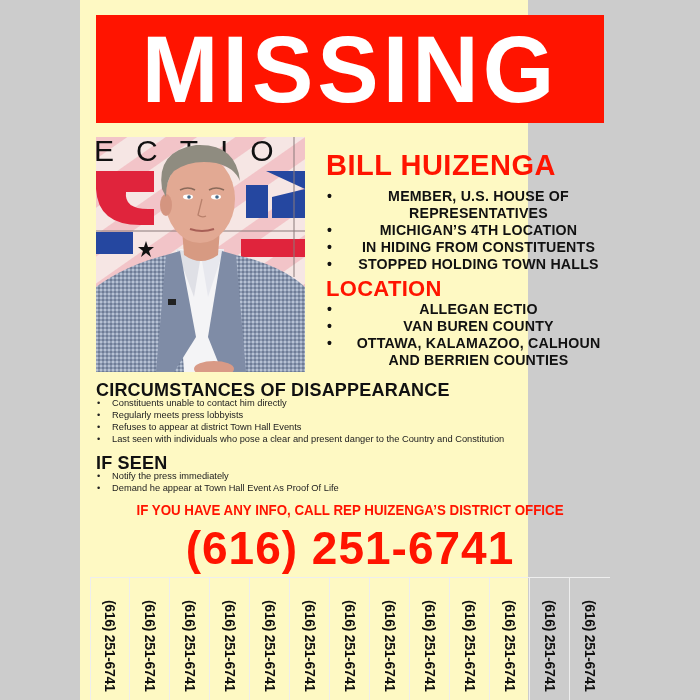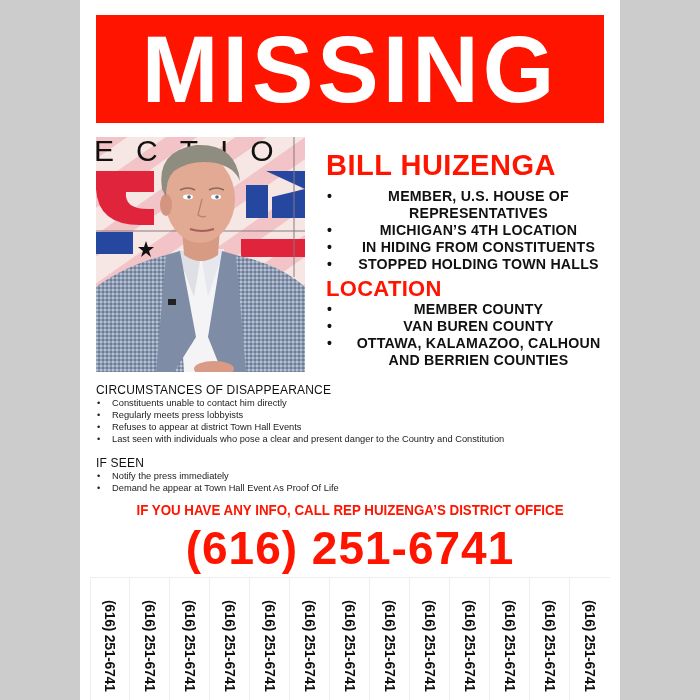--- a/index.html
+++ b/index.html
@@ -1,21 +1,21 @@
 <!DOCTYPE html>
 <html><head>
 <meta charset="utf-8">
 <style>
   html, body { margin: 0; padding: 0; }
   body {
     width: 700px; height: 700px; background: #cccccc; position: relative; overflow: hidden;
     font-family: "Liberation Sans", sans-serif;
   }
   .paper {
-    position: absolute; left: 80px; top: 0; width: 540px; height: 700px; background: #ffffff;
+    position: absolute; left: 80px; top: 0; width: 448px; height: 700px; background: #fef9c3;
   }
   .banner {
     position: absolute; left: 16px; top: 15px; width: 508px; height: 108px; background: #ff1400;
     display: flex; align-items: center; justify-content: center;
   }
   .banner-text {
     color: #fff; font-weight: 900; font-size: 92px; letter-spacing: 4px; line-height: 1;
     font-family: "Liberation Sans", sans-serif; transform: scaleY(1.02);
   }
   .photo {
@@ -39,21 +39,21 @@
   .blist li::before {
     content: "•"; position: absolute; left: 1px; top: 0; font-size: 14px;
   }
   .loc-title {
     color: #ff1400; font-weight: 700; font-size: 22px; line-height: 24px; margin-top: 4px; letter-spacing: 0.3px;
   }
   .section {
     position: absolute; left: 16px; width: 510px;
   }
   .section-title {
-    font-weight: 400; font-size: 12px; line-height: 14px; color: #111; letter-spacing: 0.2px;
+    font-weight: 700; font-size: 18px; line-height: 14px; color: #111; letter-spacing: 0.2px;
   }
   .slist { list-style: none; margin: 0; padding: 0; }
   .slist li {
     position: relative; padding-left: 16px; font-size: 9.3px; line-height: 12px; color: #222; white-space: nowrap;
   }
   .slist li::before { content: "•"; position: absolute; left: 1px; top: 0; }
   .cta {
     position: absolute; left: 0; width: 540px; text-align: center; color: #ff1400;
   }
   .cta-line {
@@ -149,21 +149,21 @@
     <div class="name">BILL HUIZENGA</div>
     <ul class="blist">
       <li>MEMBER, U.S. HOUSE OF</li>
       <li style="padding-left:15px" class="cont">REPRESENTATIVES</li>
       <li>MICHIGAN’S 4TH LOCATION</li>
       <li>IN HIDING FROM CONSTITUENTS</li>
       <li>STOPPED HOLDING TOWN HALLS</li>
     </ul>
     <div class="loc-title">LOCATION</div>
     <ul class="blist" style="margin-top:0">
-      <li>MEMBER COUNTY</li>
+      <li>ALLEGAN ECTIO</li>
       <li>VAN BUREN COUNTY</li>
       <li>OTTAWA, KALAMAZOO, CALHOUN</li>
       <li class="cont">AND BERRIEN COUNTIES</li>
     </ul>
   </div>
 
   <div class="section" style="top:383px">
     <div class="section-title">CIRCUMSTANCES OF DISAPPEARANCE</div>
     <ul class="slist">
       <li>Constituents unable to contact him directly</li>

